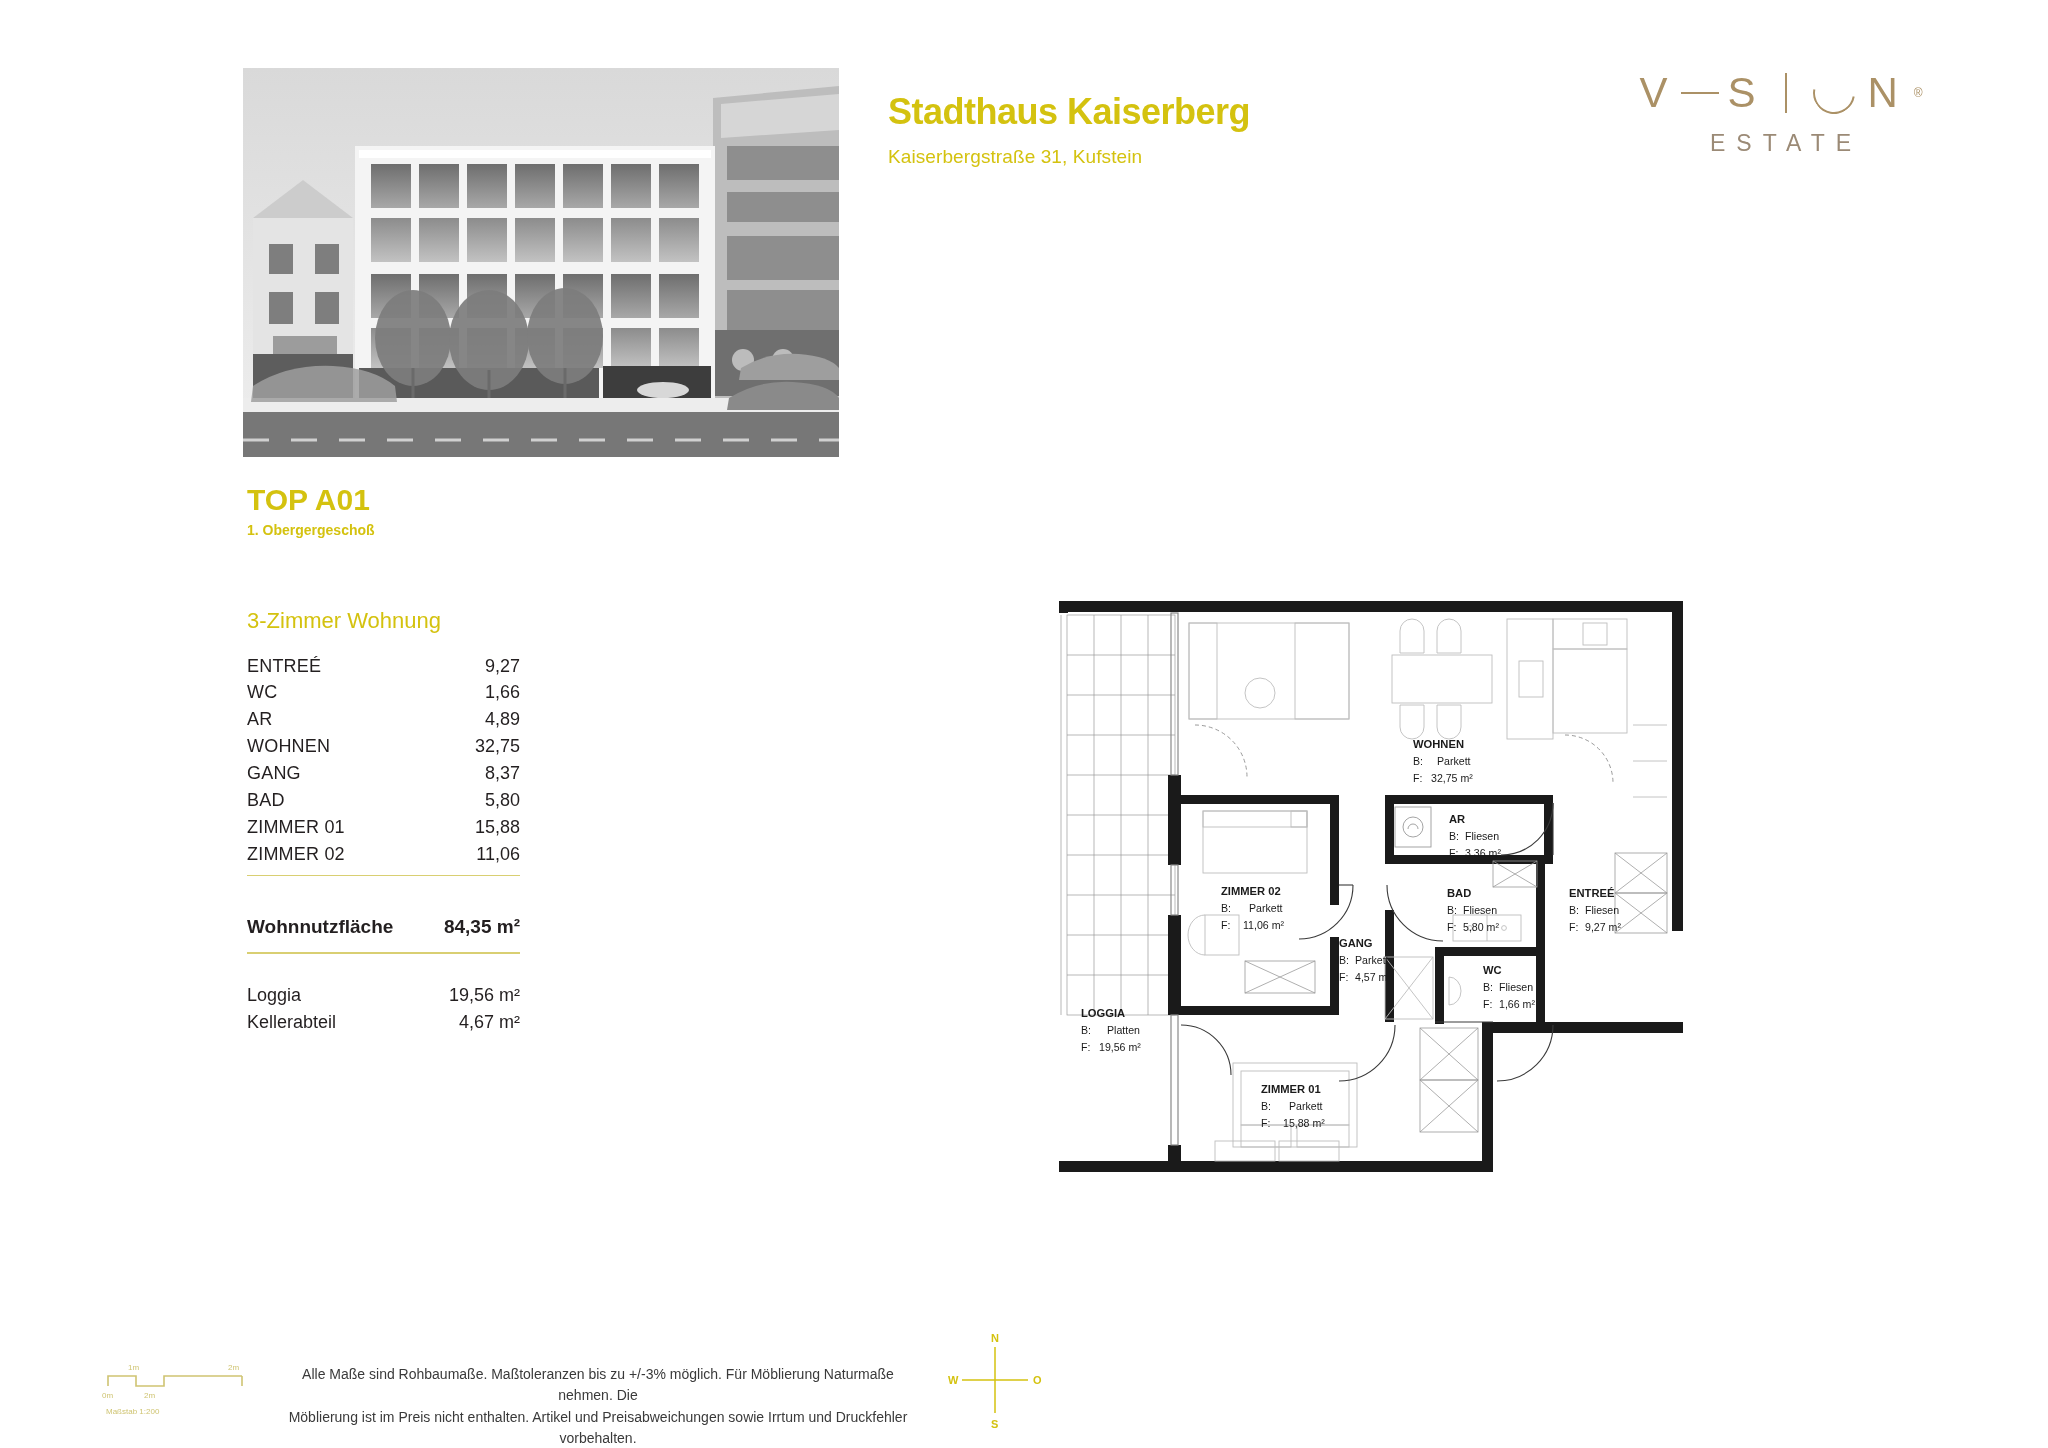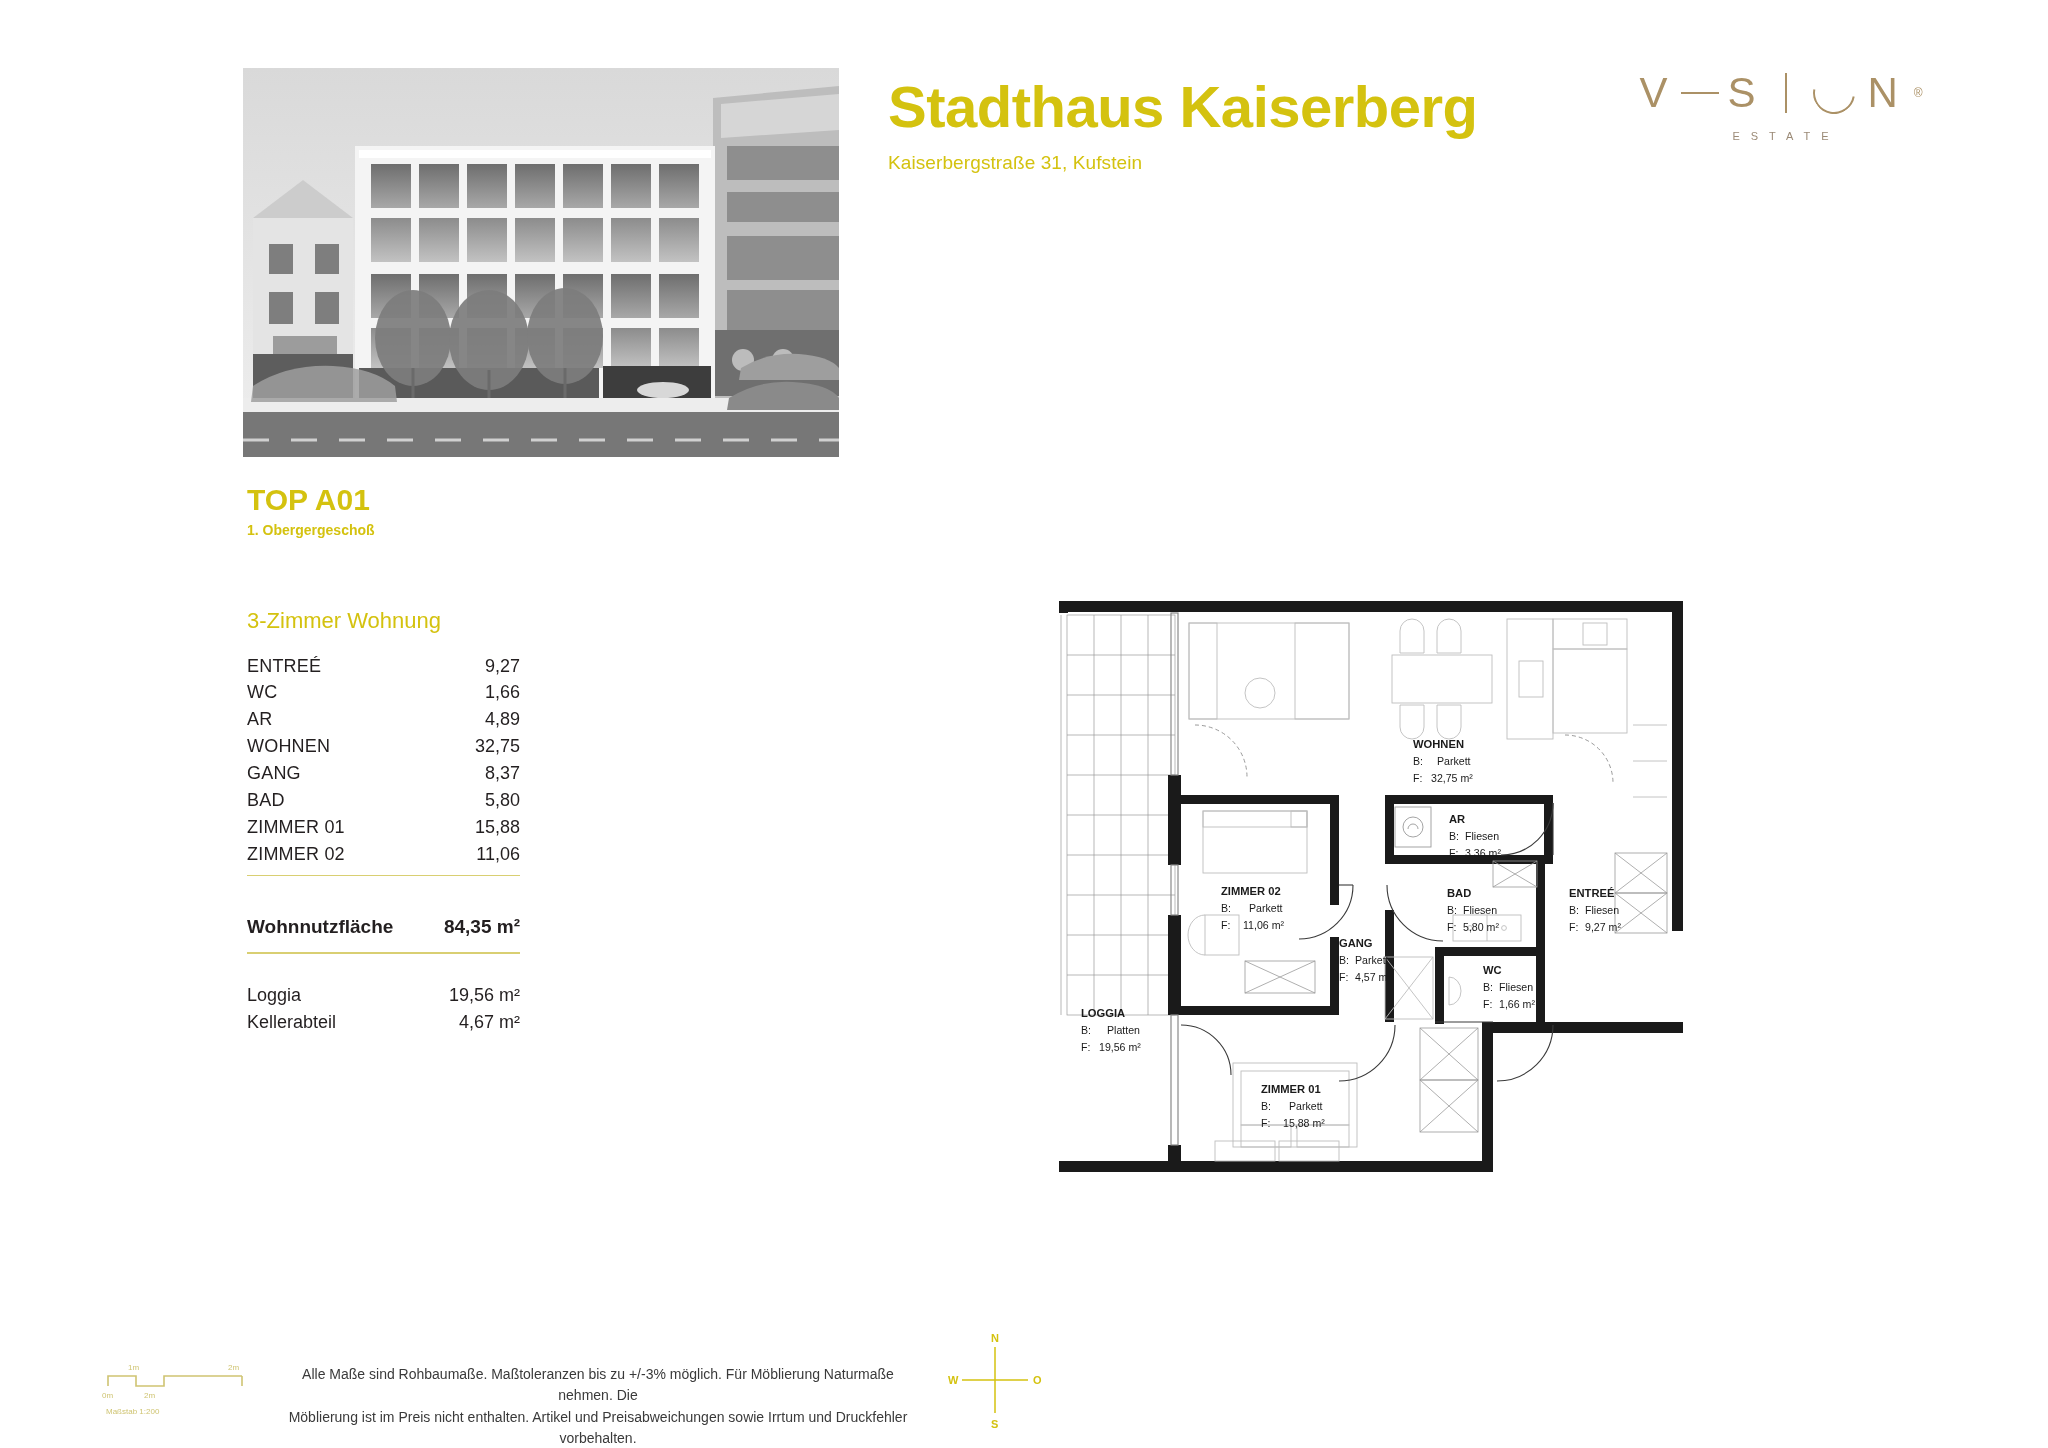--- a/index.html
+++ b/index.html
@@ -12,22 +12,22 @@
 
   
   .hero-photo{
     position:absolute;left:243px;top:68px;width:596px;height:389px;
     overflow:hidden;background:#9a9a9a;
   }
   .hero-photo svg{display:block;width:100%;height:100%;}
 
   .title-block{position:absolute;left:888px;top:78px;width:640px;}
   .main-title{
-    font-size:58px;font-weight:bold;color:#d4c20f;letter-spacing:-0.5px;
-    line-height:1.0;white-space:nowrap;
+    font-size:36px;font-weight:bold;color:#d4c20f;letter-spacing:-0.5px;
+    line-height:1.0;white-space:nowrap;margin-top:16px;
   }
   .sub-title{
     font-size:19px;color:#d4c20f;margin-top:16px;letter-spacing:0.1px;
   }
 
   
   .logo{position:absolute;left:1596px;top:72px;width:370px;height:100px;}
   .logo-row1{
     display:flex;align-items:center;justify-content:center;gap:0;
     color:#ab9166;font-size:42px;font-weight:300;letter-spacing:16px;
@@ -42,21 +42,21 @@
     display:inline-block;width:2px;height:40px;background:#ab9166;
     margin:0 14px;vertical-align:middle;
   }
   .logo-o{
     display:inline-block;width:38px;height:38px;border:2px solid #ab9166;
     border-radius:50%;border-top-color:transparent;border-right-color:transparent;
     transform:rotate(-35deg);margin:0 12px;vertical-align:middle;
   }
   .logo-reg{font-size:12px;vertical-align:super;letter-spacing:0;}
   .logo-row2{
-    text-align:center;color:#9b8a76;font-size:11px;letter-spacing:11px;
+    text-align:center;color:#9b8a76;font-size:23px;letter-spacing:11px;
     margin-top:16px;padding-left:10px;
   }
 
   
   .top-label{position:absolute;left:247px;top:483px;}
   .top-label .t1{font-size:30px;font-weight:bold;color:#d4c20f;line-height:1.15;}
   .top-label .t2{font-size:14px;font-weight:bold;color:#d4c20f;margin-top:4px;}
 
   
   .area-table{position:absolute;left:247px;top:608px;width:273px;}

